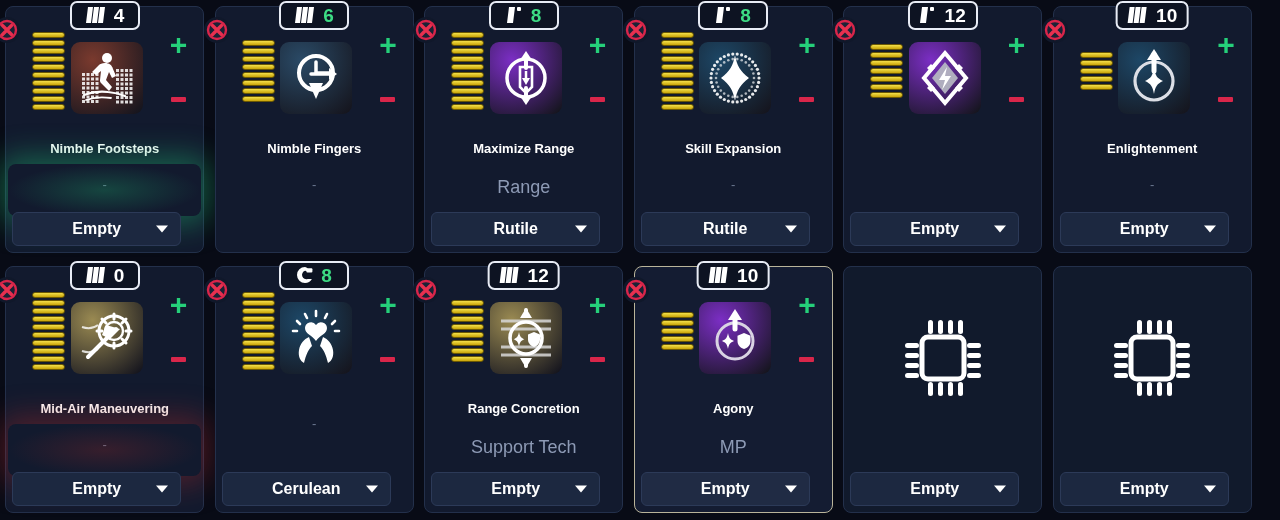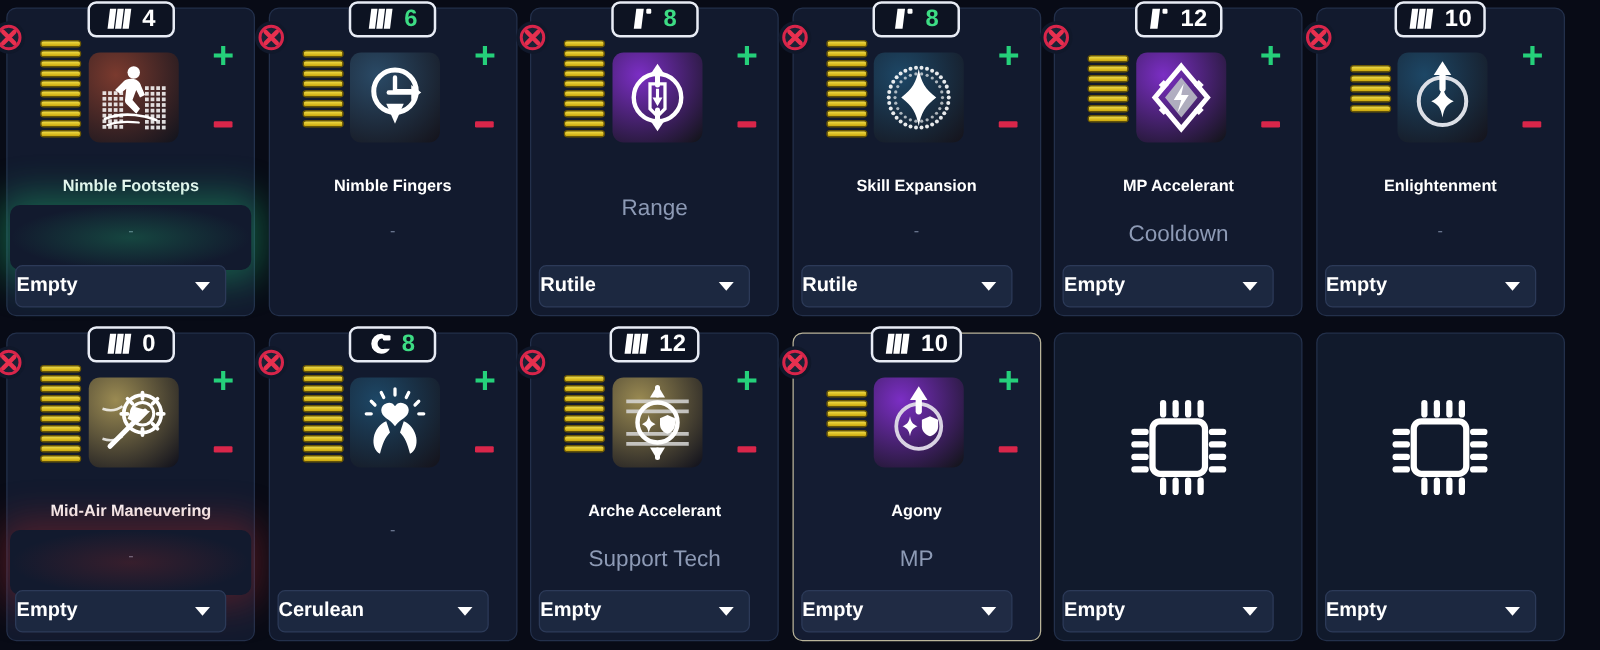--- a/index.html
+++ b/index.html
@@ -149,21 +149,21 @@
   .subtitle.dash { color:#6c7891; font-size: 13px; }
 
   
   .select {
     position: absolute;
     left: 6px; right: 22px; bottom: 6px;
     height: 34px;
     background: #1c2840;
     border: 1px solid #2c3a58;
     border-radius: 6px;
-    display: flex; align-items: center; 
+    display: flex; align-items: center; justify-content: center;
     z-index: 4;
   }
   .select .sv {
     color: #ffffff; font-size: 16px; font-weight: bold;
   }
   .select .chev {
     position: absolute; right: 12px; top: 50%;
     transform: translateY(-50%);
     width: 0; height: 0;
     border-left: 6px solid transparent;
@@ -394,20 +394,21 @@
         <polygon points="31,58 25,49 37,49" fill="#ffffff"></polygon>
         <path d="M31 24v10" stroke="#ffffff" stroke-width="2.5"></path>
         <polygon points="31,38 27,31 35,31" fill="#ffffff"></polygon>
       </svg>
           </div>
         <div class="pm">
           <div class="plus">+</div>
           <div class="minus"></div>
         </div>
       </div>
+        <div class="title">Maximize Range</div>
         <div class="subtitle ">Range</div>
         <div class="select">
       <span class="sv">Rutile</span>
       <span class="chev"></span>
     </div>
       </div>
     </div>
     <div>
       <div class="card">
         <div class="closex">
@@ -564,22 +565,20 @@
           <polygon points="17,37 21,41 17,45 13,41"></polygon>
           <polygon points="45,37 49,41 45,45 41,41"></polygon>
         </g>
             </svg>
           </div>
         <div class="pm">
           <div class="plus">+</div>
           <div class="minus"></div>
         </div>
       </div>
-        <div class="title">MP Accelerant</div>
-        <div class="subtitle ">Cooldown</div>
         <div class="select">
       <span class="sv">Empty</span>
       <span class="chev"></span>
     </div>
       </div>
     </div>
     <div>
       <div class="card">
         <div class="closex">
           <svg width="22" height="22" viewBox="0 0 22 22">
@@ -785,21 +784,21 @@
         <polygon points="31,61 25,51 37,51" fill="#ffffff"></polygon>
         <path d="M24 25c.9 4.5 1.8 5.6 5.4 7.3-3.6 1.7-4.5 2.8-5.4 7.3-.9-4.5-1.8-5.6-5.4-7.3 3.6-1.7 4.5-2.8 5.4-7.3z" fill="#ffffff"></path>
         <path d="M39 25l6 2.5v5c0 4-3 6.5-6 7.5-3-1-6-3.5-6-7.5v-5z" fill="#ffffff"></path>
       </svg>
           </div>
         <div class="pm">
           <div class="plus">+</div>
           <div class="minus"></div>
         </div>
       </div>
-        <div class="title">Arche Accelerant</div>
+        <div class="title">Range Concretion</div>
         <div class="subtitle ">Support Tech</div>
         <div class="select">
       <span class="sv">Empty</span>
       <span class="chev"></span>
     </div>
       </div>
     </div>
     <div>
       <div class="card sel">
         <div class="closex">

